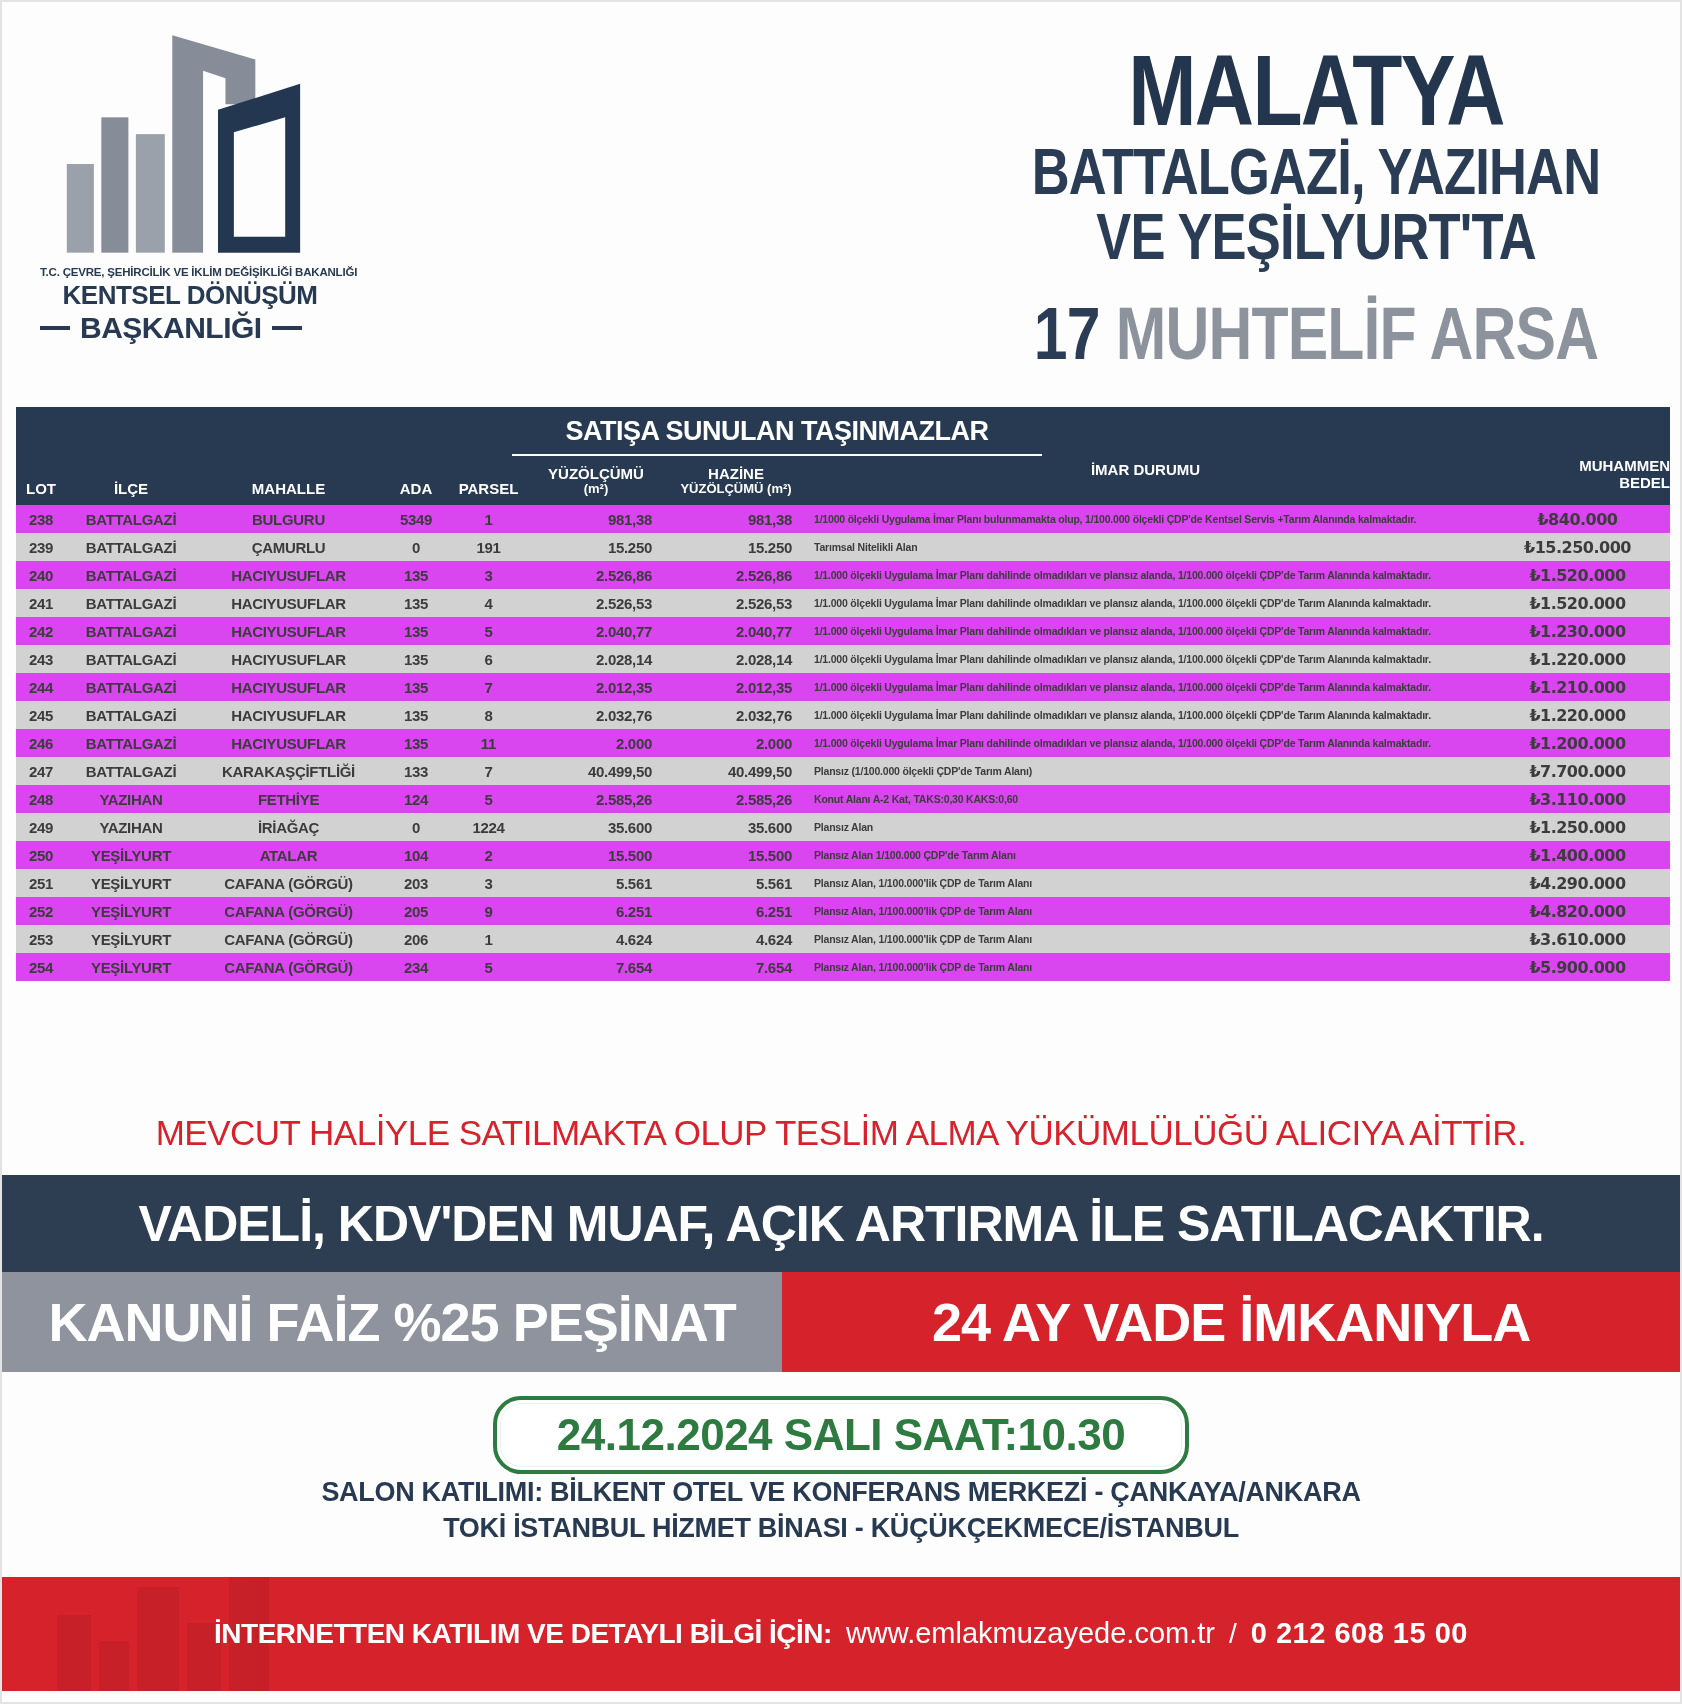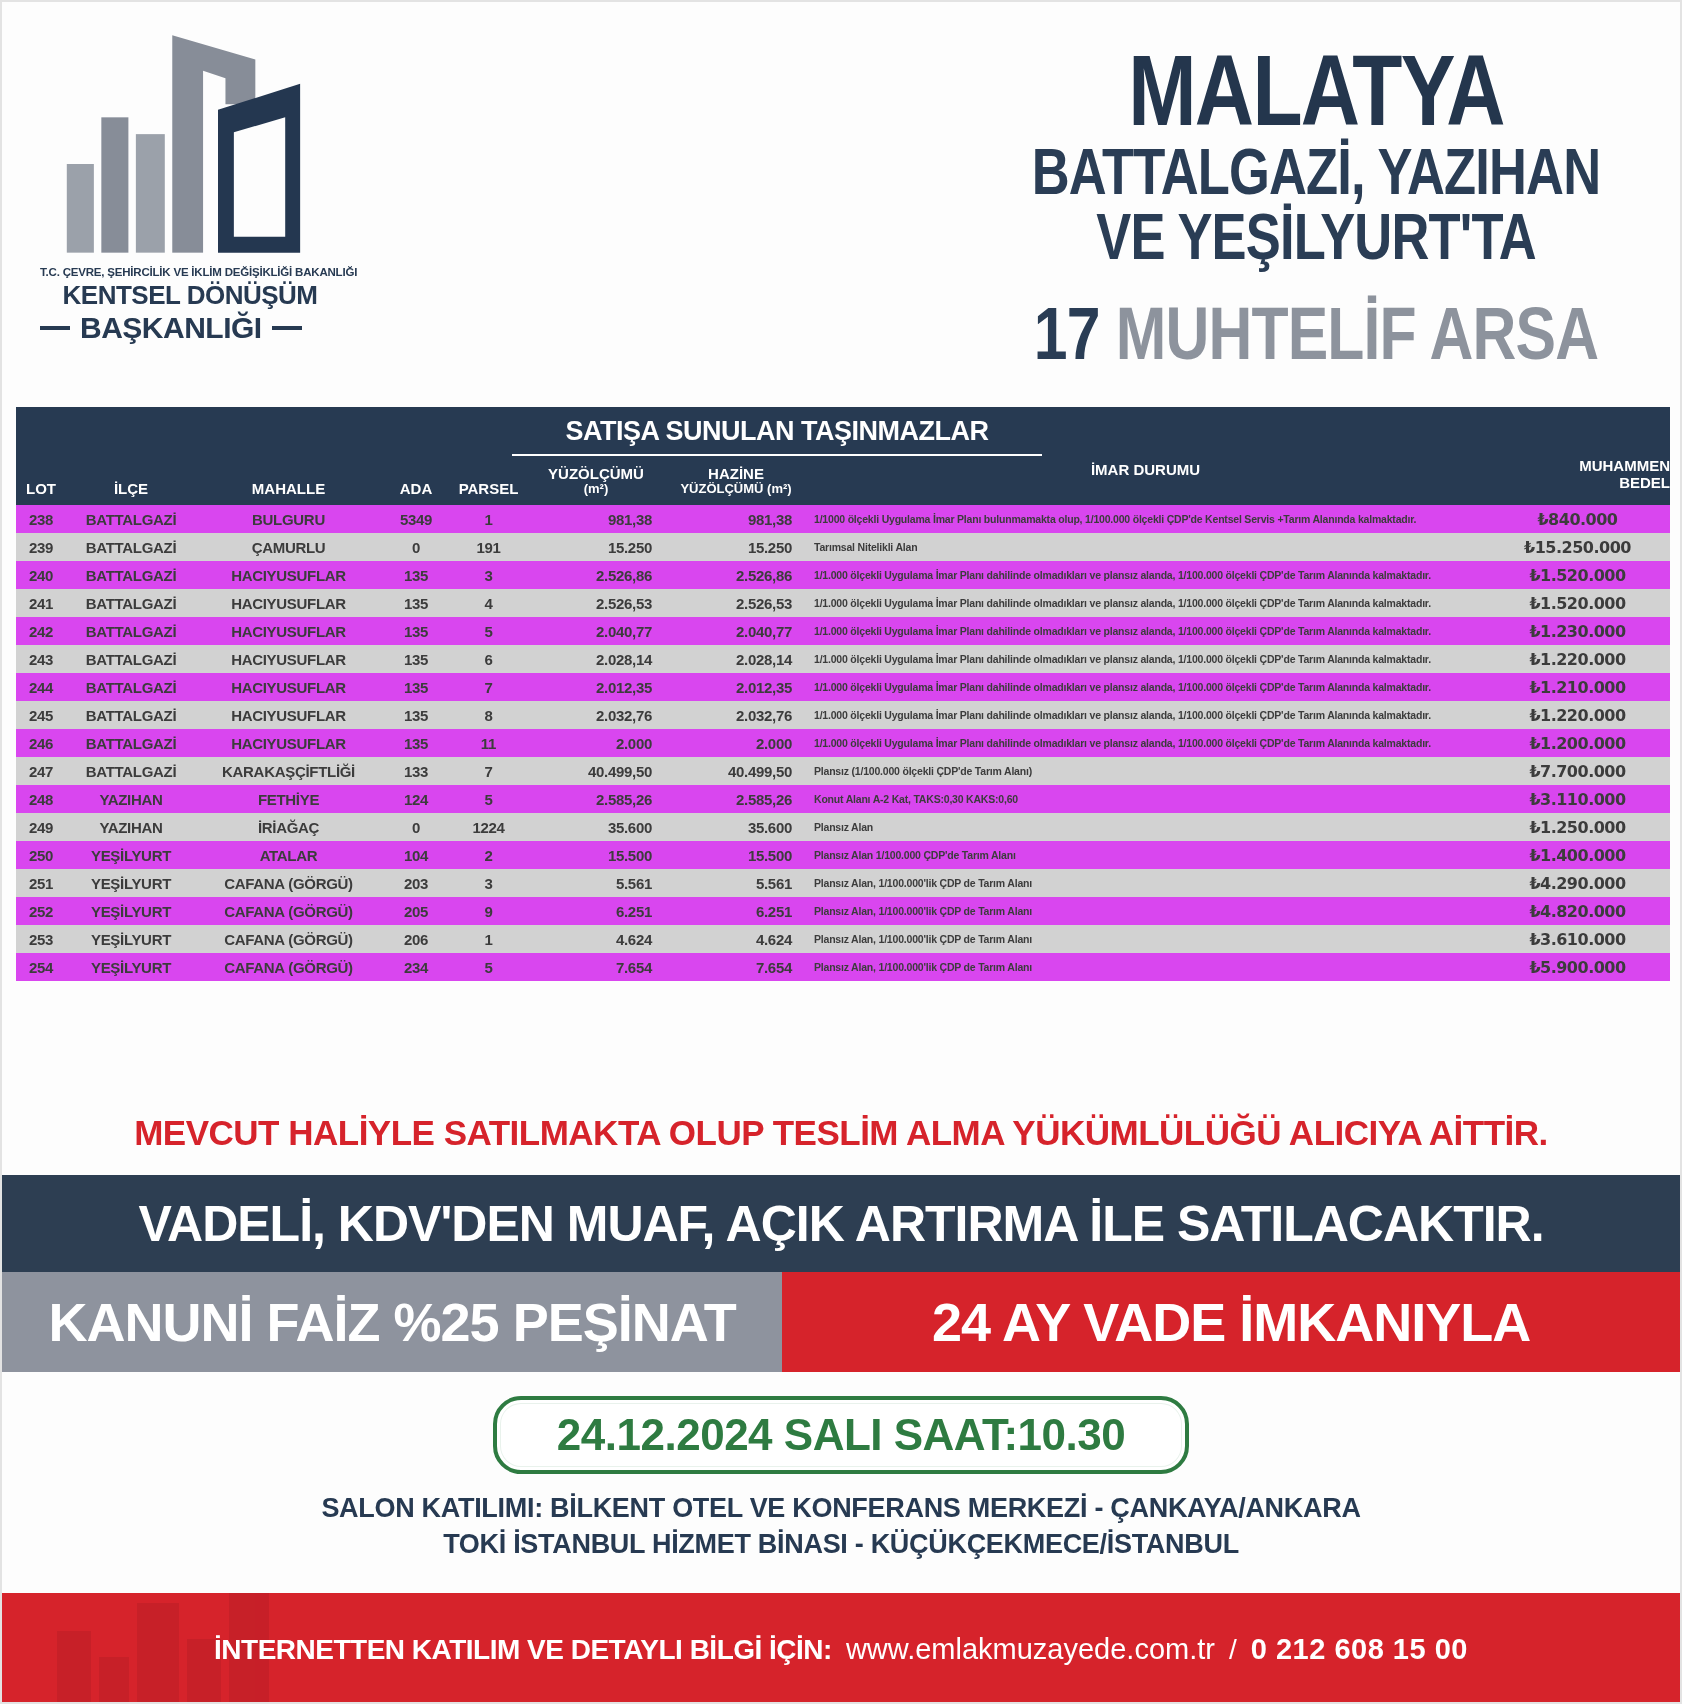--- a/index.html
+++ b/index.html
@@ -45,36 +45,36 @@
         height:28px; align-items:center; background:#d946ef; color:var(--textdark);
         font-size:15px; font-weight:700; letter-spacing:-0.3px;}
   .trow.alt{background:var(--rowalt);}
   .tcell{text-align:center; overflow:hidden; white-space:nowrap;}
   .c-yuzolcumu,.c-hazine{text-align:right; padding-right:14px;}
   .c-imar{text-align:left; font-size:10.5px; letter-spacing:-0.2px; padding-left:8px;}
   .c-bedel{font-family:"DejaVu Sans","Liberation Sans",sans-serif; font-size:16px; letter-spacing:-0.5px;}
 
   
   .notice{margin-top:132px; text-align:center; color:var(--red);
-          font-size:35px; font-weight:700; letter-spacing:-0.5px;}
+          font-size:35px; font-weight:400; letter-spacing:-0.5px;}
   .banner-navy{margin-top:22px; height:97px; background:#2d3e52; color:#fff;
                font-size:50px; font-weight:800; letter-spacing:-1px;
                display:flex; align-items:center; justify-content:center;}
   .banner-split{height:100px; display:flex; color:#fff; font-weight:800;}
   .banner-split .left{width:46.5%; background:var(--graybanner); font-size:54px; letter-spacing:-1px;
                       display:flex; align-items:center; justify-content:center;}
   .banner-split .right{width:53.5%; background:var(--red); font-size:54px; letter-spacing:-1px;
                        display:flex; align-items:center; justify-content:center;}
 
   
   .date-box{margin:24px auto 0; width:fit-content; border:4px solid var(--green);
             border-radius:28px; padding:10px 60px; color:var(--green);
             font-size:44px; font-weight:800; letter-spacing:-0.5px; background:#fff;
             box-shadow:0 0 0 3px #ffffff inset, 0 0 0 4px #e9f2ec inset;}
-  .venue{margin-top:16px; text-align:center; color:#273a52; font-size:27px; font-weight:700; line-height:1.35; letter-spacing:-0.3px;}
+  .venue{text-align:center; color:#273a52; font-size:27px; font-weight:700; line-height:1.35; letter-spacing:-0.3px;}
 
   
   .footer{position:relative; margin-top:30px; height:114px; background:var(--red); color:#fff;
           display:flex; align-items:center; justify-content:center; gap:14px; overflow:hidden;}
   .footer .label{font-size:28px; font-weight:800; letter-spacing:-0.5px; position:relative; z-index:1;}
   .footer .url{font-size:29px; font-weight:400; position:relative; z-index:1;}
   .footer .sep{font-size:28px; font-weight:400; position:relative; z-index:1;}
   .footer .phone{font-size:29px; font-weight:700; letter-spacing:0.5px; position:relative; z-index:1;}
   .footer-deco{position:absolute; left:0; top:0; bottom:0; width:330px; z-index:0; opacity:0.55;}
   .footer-deco div{position:absolute; background:#bb1e26;}

